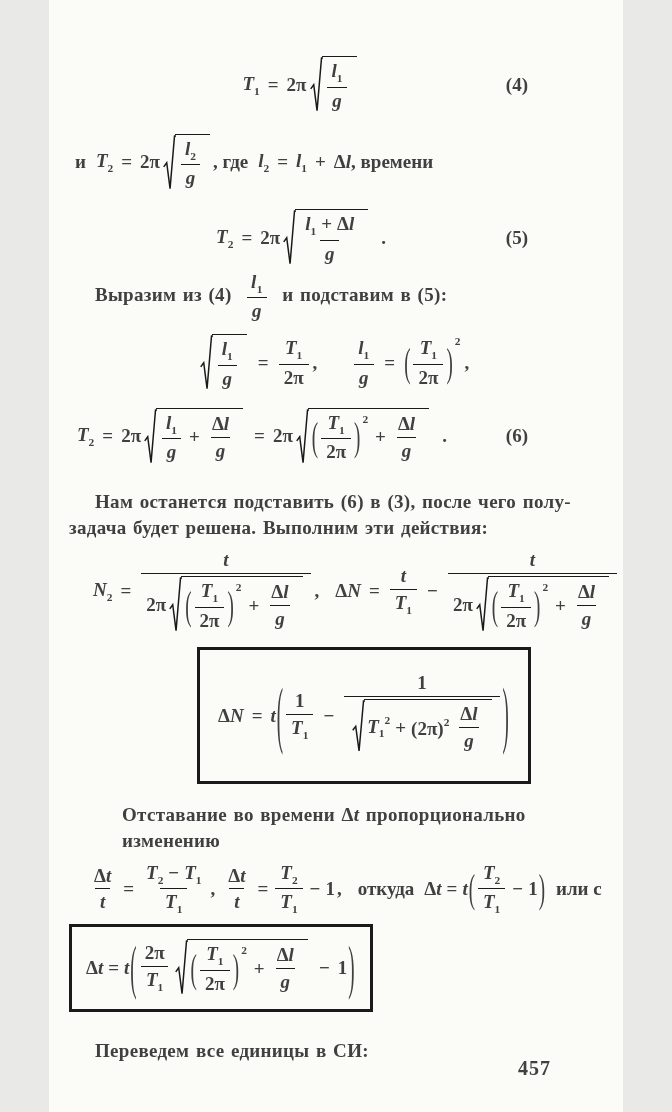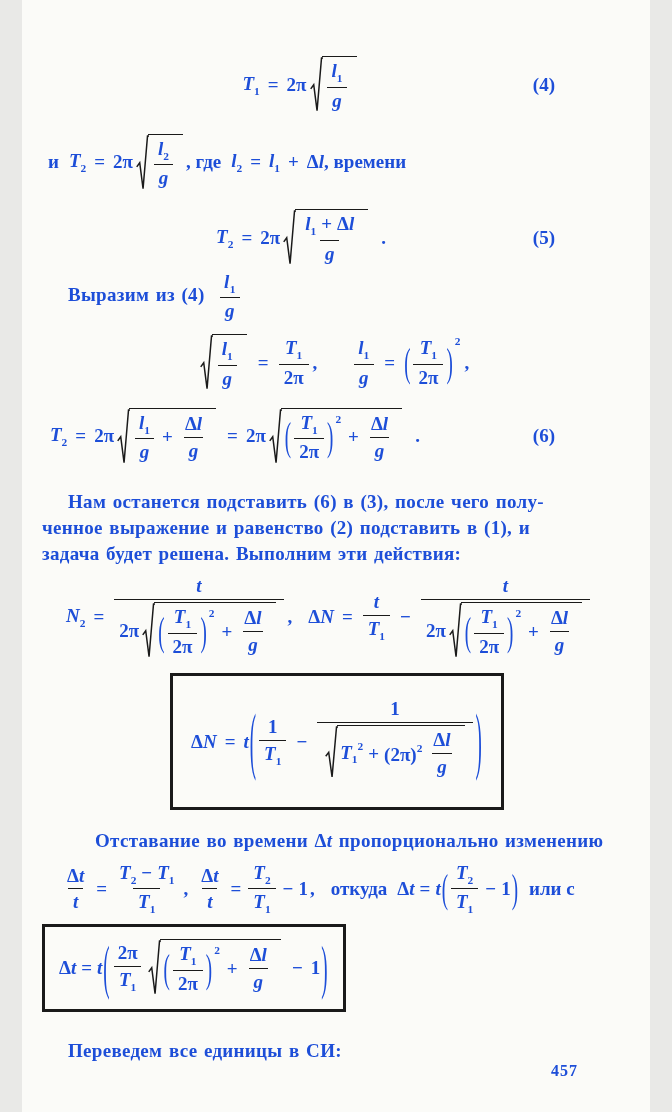--- a/index.html
+++ b/index.html
@@ -1,19 +1,19 @@
 <!DOCTYPE html>
 <html><head>
 <meta charset="utf-8">
 <style>
   * { box-sizing: border-box; }
   html,body { margin:0; padding:0; background:#e9e9e7; }
   .page {
-    position:relative; width:628px; height:1112px; margin:0 auto;
-    background:#fbfbf8; color:#1d4ed8; overflow:hidden;
+    position:relative; width:574px; height:1112px; margin:0 auto;
+    background:#fbfbf8; color:#404040; overflow:hidden;
     font-family:"Liberation Serif", serif; font-size:19px;
   }
   .content { padding:44px 20px 0 20px; }
 
   
   .pl { font-weight:700; line-height:26px; letter-spacing:.3px; word-spacing:1.5px; }
   .para { font-weight:700; line-height:26px; letter-spacing:.3px; word-spacing:1.5px; margin:0; }
   .ind { padding-left:26px; }
 
   
@@ -64,21 +64,21 @@
   .m-eq5  { margin-top:18px; }
   .m-p1   { margin-top:4px; }
   .m-eqsq { margin-top:12px; }
   .m-eq6  { margin-top:16px; }
   .m-p2   { margin-top:24px; }
   .m-eqn  { margin:8px 0 0 24px; }
   .m-p3   { margin-top:18px;margin-left:27px; }
   .m-eqdt { margin:8px 0 0 18px; }
   .m-p4   { margin-top:26px; }
 
-  .pagenum { position:absolute; right:72px; bottom:32px; font-size:16px; font-weight:700; letter-spacing:1px; }
+  .pagenum { position:absolute; right:72px; bottom:32px; font-size:20px; font-weight:700; letter-spacing:1px; }
 </style>
 </head>
 <body>
 
 <svg width="0" height="0" style="position:absolute" aria-hidden="true">
   <defs>
     <path id="radpath" d="M0.8 16 L4 14 L7.6 26.6 L12.4 1 L14 1" fill="none" stroke="#1a1a1a" stroke-width="1.5" vector-effect="non-scaling-stroke"></path>
   </defs>
 </svg>
 
@@ -156,20 +156,21 @@
     </div>
     <span class="eqtag">(5)</span>
   </div>
 
   <p class="para ind m-p1">
     <span>Выразим из (4)</span>
     <span class="frac" style="margin:0 8px;">
       <span class="num"><i class="mi">l</i><span class="sb">1</span></span>
       <span class="den"><i class="mi">g</i></span>
     </span>
+    <span>и подставим в (5):</span>
   </p>
 
   <div class="eqline m-eqsq">
     <div class="eq">
       <span class="sqrt">
         <span class="rad">
               <svg viewBox="0 0 14 28" preserveAspectRatio="none">
                 <use href="#radpath"></use>
               </svg>
             </span>
@@ -249,21 +250,20 @@
           </span>
         </span>
       </span>
       <span class="per">.</span>
     </div>
     <span class="eqtag">(6)</span>
   </div>
 
   <div class="m-p2">
     <div class="pl ind">Нам останется подставить (6) в (3), после чего полу-</div>
-    <div class="pl">ченное выражение и равенство (2) подставить в (1), и</div>
     <div class="pl">задача будет решена. Выполним эти действия:</div>
   </div>
 
   <div class="eq left m-eqn">
     <span class="tok"><i class="mi">N</i><span class="sb">2</span></span>
     <span class="op">=</span>
     <span class="frac">
       <span class="num"><i class="mi">t</i></span>
       <span class="den">
         <span class="drow">

